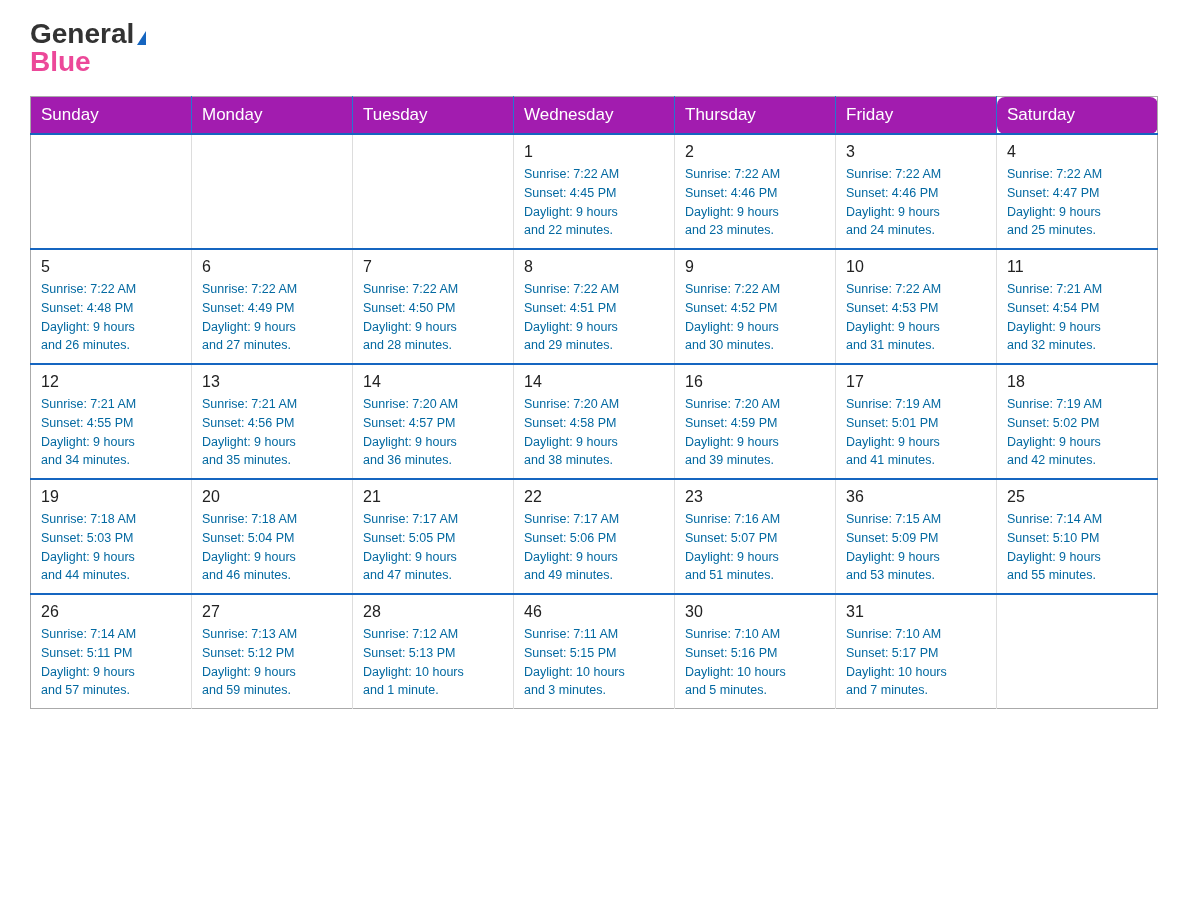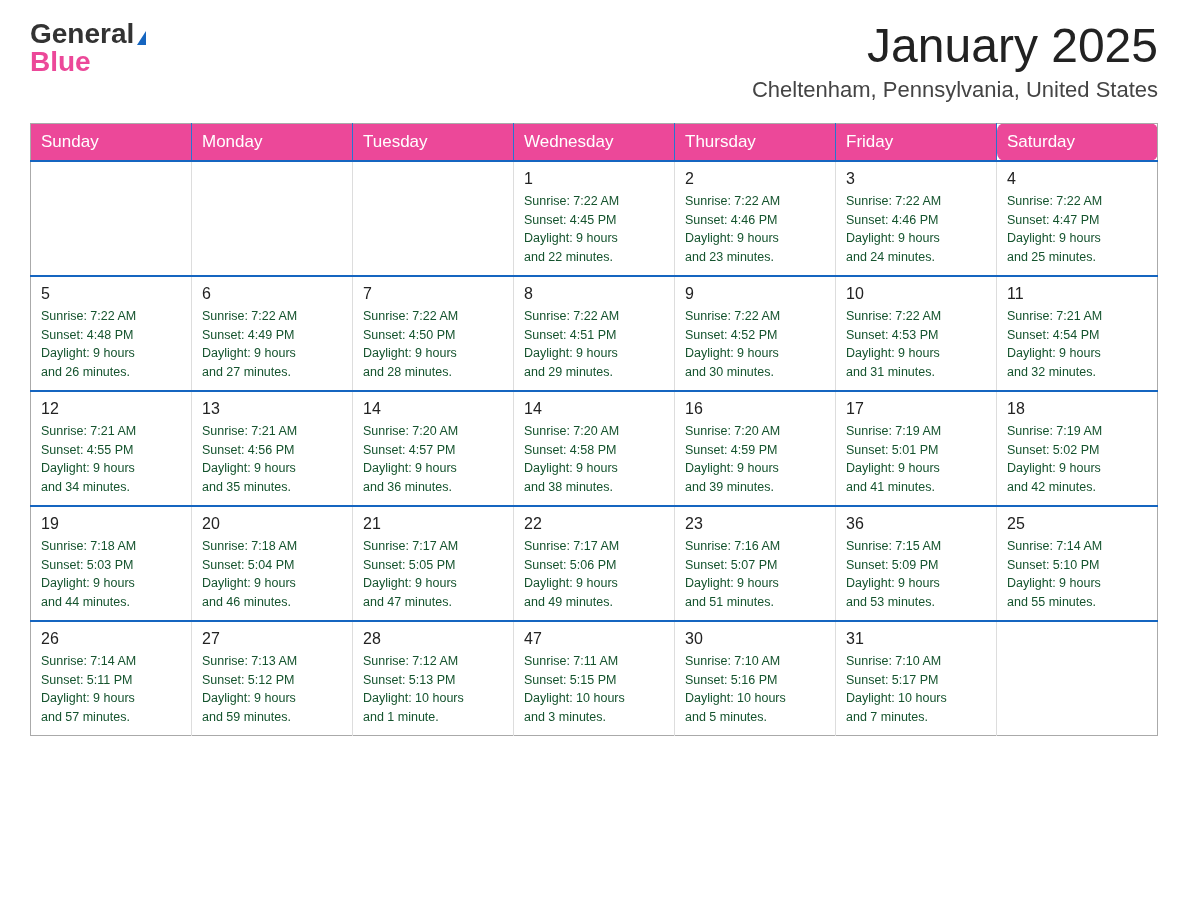--- a/index.html
+++ b/index.html
@@ -57,21 +57,21 @@
       font-size: 22px;
       color: #444;
       margin-top: 4px;
     }
     .calendar {
       width: 100%;
       border-collapse: collapse;
       border: 1px solid #aaa;
     }
     .calendar thead th {
-      background-color: #ec4899;
+      background-color: #a21caf;
       color: #fff;
       font-size: 17px;
       font-weight: normal;
       padding: 8px 10px;
       text-align: left;
       border-right: 1px solid #2575d0;
     }
     .calendar thead th:last-child {
       border-right: none;
       border-radius: 8px;
@@ -93,41 +93,37 @@
       border-right: none;
     }
     .day-number {
       font-size: 16px;
       font-weight: normal;
       color: #222;
       margin-bottom: 4px;
     }
     .day-info {
       font-size: 12.5px;
-      color: #14532d;
+      color: #0369a1;
       line-height: 1.5;
     }
     .empty-cell {
       background: #fff;
     }
   </style>
 </head>
 <body>
 
 <div class="header">
   <div class="logo">
     <div style="display:flex; align-items:flex-end;">
       <span class="logo-general">General</span>
       <span class="logo-triangle"></span>
     </div>
     <span class="logo-blue">Blue</span>
-  </div>
-  <div class="title-block">
-    <div class="month-title">January 2025</div>
-    <div class="location-title">Cheltenham, Pennsylvania, United States</div>
   </div>
 </div>
 
 <table class="calendar">
   <thead>
     <tr>
     <th>Sunday</th>
         <th>Monday</th>
         <th>Tuesday</th>
         <th>Wednesday</th>
@@ -255,21 +251,21 @@
         </td>
         <td>
           <div class="day-number">27</div>
           <div class="day-info">Sunrise: 7:13 AM<br>Sunset: 5:12 PM<br>Daylight: 9 hours<br>and 59 minutes.</div>
         </td>
         <td>
           <div class="day-number">28</div>
           <div class="day-info">Sunrise: 7:12 AM<br>Sunset: 5:13 PM<br>Daylight: 10 hours<br>and 1 minute.</div>
         </td>
         <td>
-          <div class="day-number">47</div>
+          <div class="day-number">46</div>
           <div class="day-info">Sunrise: 7:11 AM<br>Sunset: 5:15 PM<br>Daylight: 10 hours<br>and 3 minutes.</div>
         </td>
         <td>
           <div class="day-number">30</div>
           <div class="day-info">Sunrise: 7:10 AM<br>Sunset: 5:16 PM<br>Daylight: 10 hours<br>and 5 minutes.</div>
         </td>
         <td>
           <div class="day-number">31</div>
           <div class="day-info">Sunrise: 7:10 AM<br>Sunset: 5:17 PM<br>Daylight: 10 hours<br>and 7 minutes.</div>
         </td>

